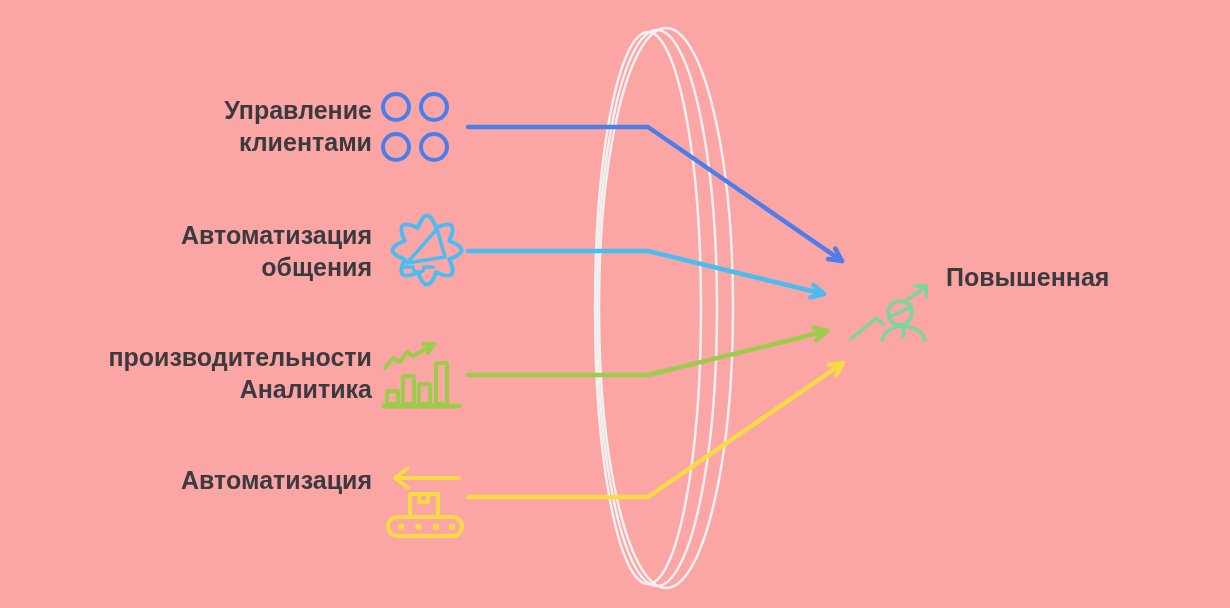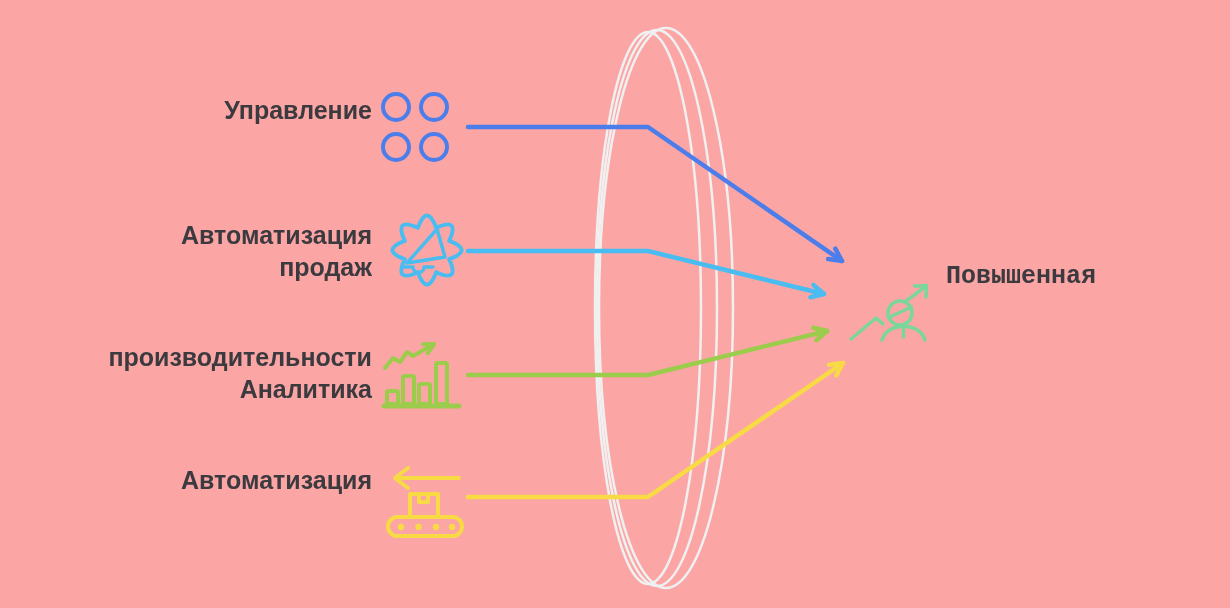--- a/index.html
+++ b/index.html
@@ -13,21 +13,21 @@
   .canvas svg{position:absolute;left:0;top:0;}
   .label{
     position:absolute;
     font-size:25px;
     line-height:32px;
     font-weight:600;
     color:#3a3a3f;
     white-space:nowrap;
   }
   .label.left-col{ text-align:right; width:340px; }
-  .label.right-col{ text-align:center;font-family:Liberation Mono, monospace; }
+  .label.right-col{ text-align:center; }
 </style>
 </head>
 <body>
 
 <div class="canvas">
 
   <svg width="1230" height="608" viewBox="0 0 1230 608">
 
     <g fill="none" stroke-width="2.5" stroke="#f0f0f0">
       <ellipse cx="648" cy="308" rx="53" ry="276"></ellipse>
@@ -98,25 +98,26 @@
       <path d="M888.5,317.5 L911.5,307"></path>
       <path d="M906,301 L925,287"></path>
       <path d="M914.5,286 L926.5,285.5 L926,297"></path>
       <path d="M882,340 A22,17.5 0 0 1 925,340"></path>
       <path d="M903.5,324 L903.5,337"></path>
     </g>
   </svg>
 
   <div class="label left-col" style="top:94px; right:858px;">
     <div>Управление</div>
+    <div>клиентами</div>
   </div>
 
   <div class="label left-col" style="top:219px; right:858px;">
     <div>Автоматизация</div>
-    <div>продаж</div>
+    <div>общения</div>
   </div>
 
   <div class="label left-col" style="top:341px; right:858px;">
     <div>производительности</div>
     <div>Аналитика</div>
   </div>
 
   <div class="label left-col" style="top:464px; right:858px;">
     <div>Автоматизация</div>
   </div>

